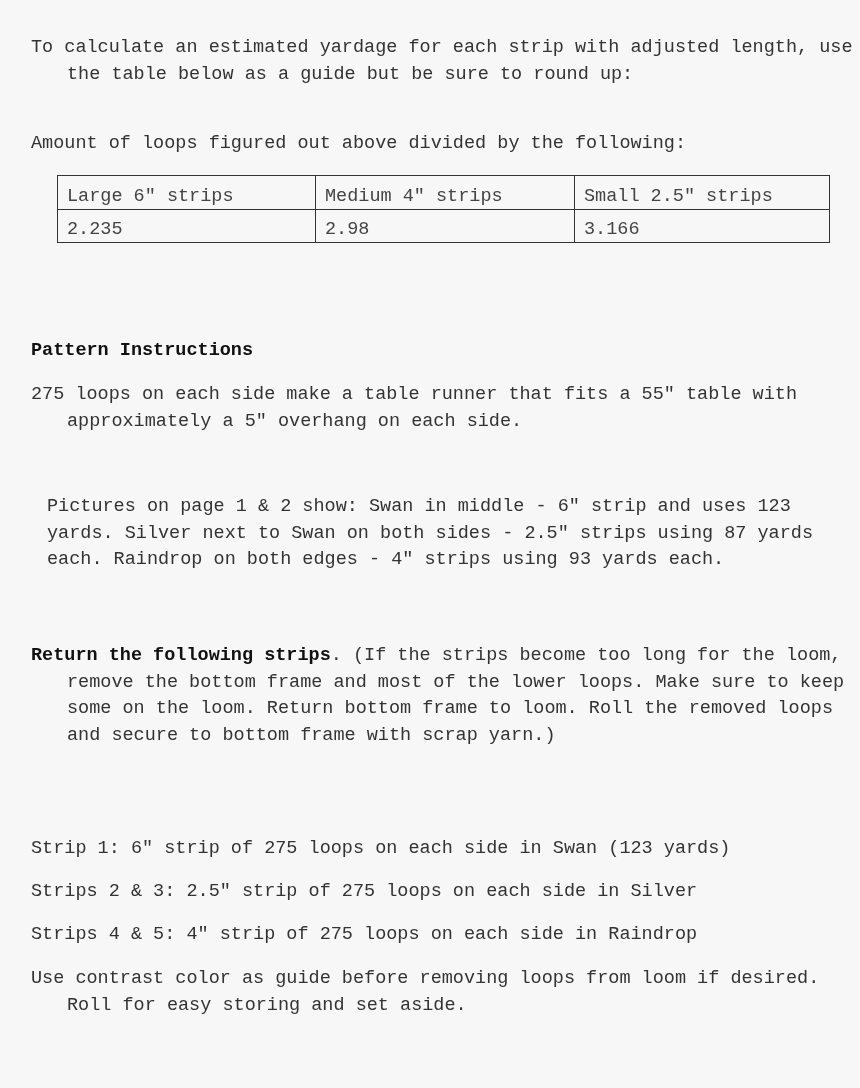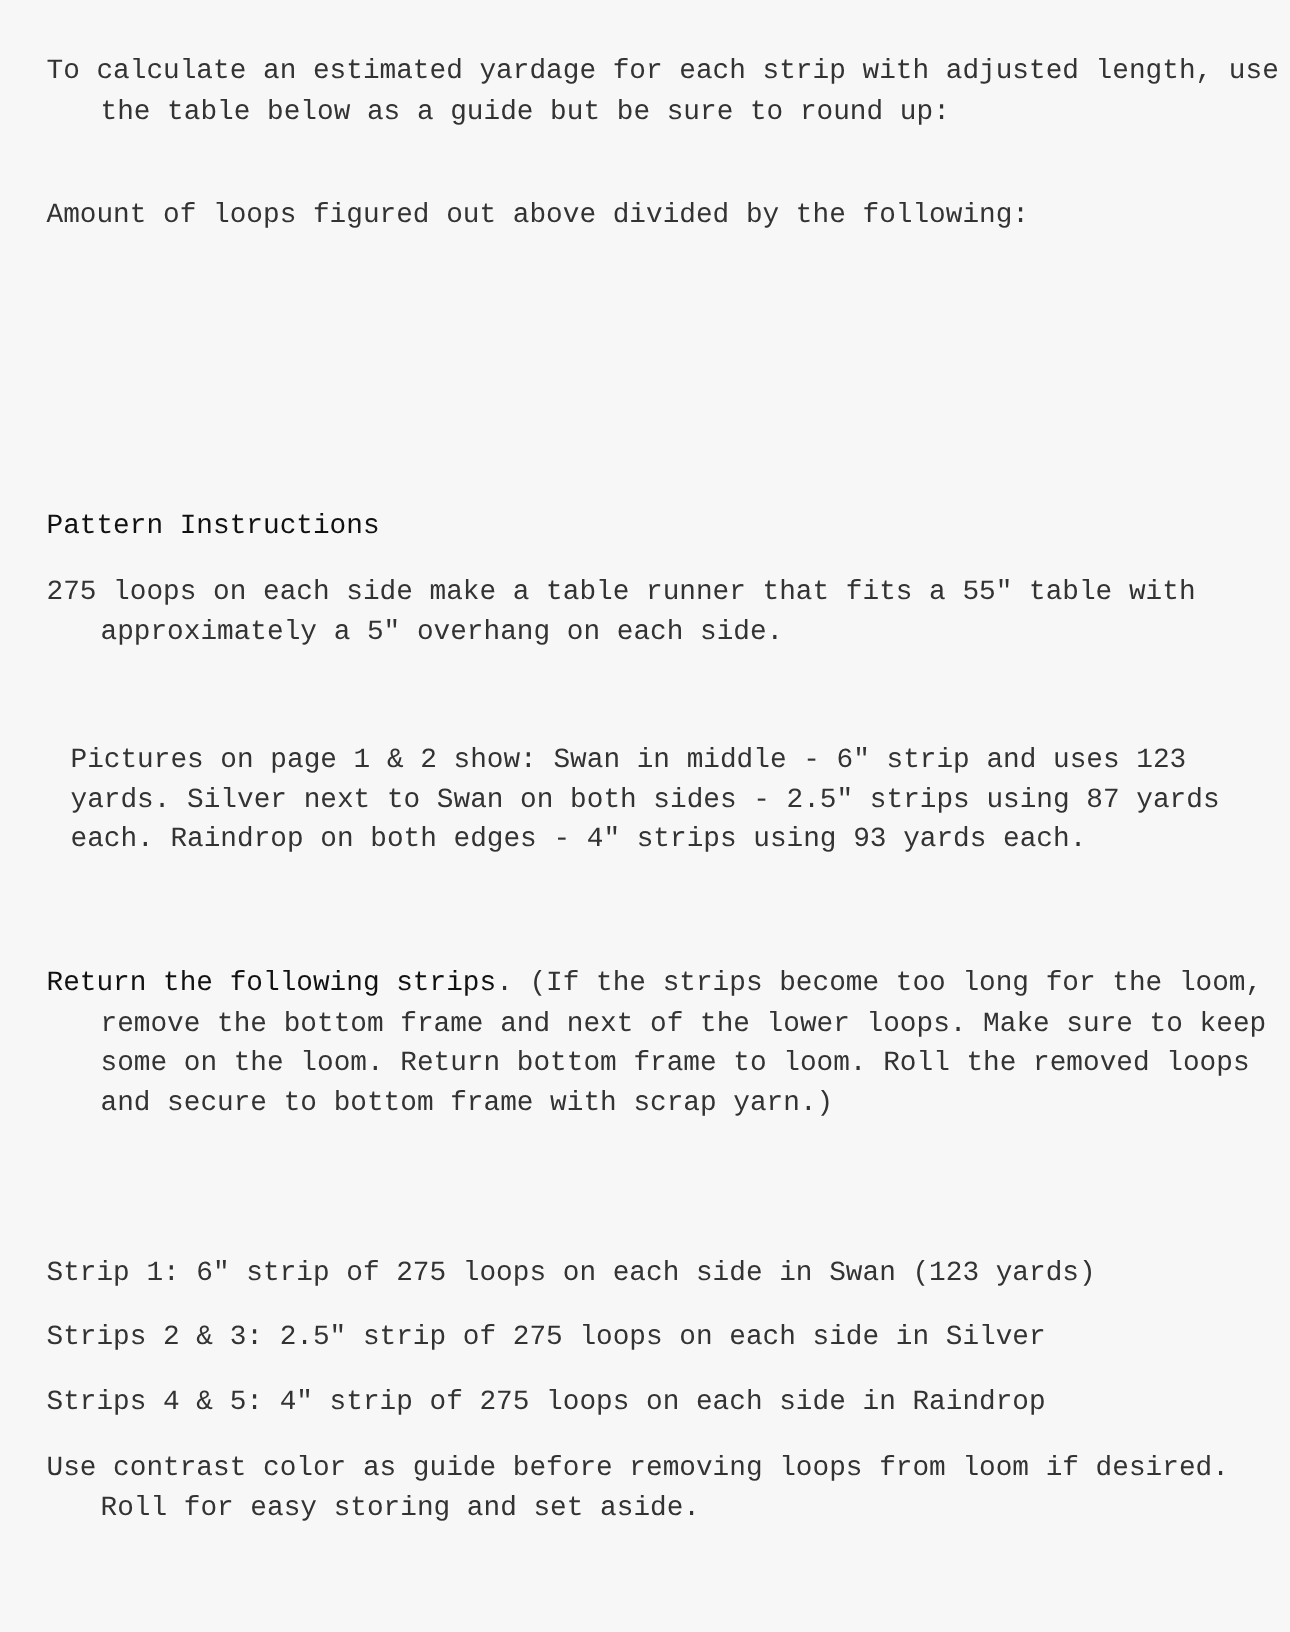--- a/index.html
+++ b/index.html
@@ -27,21 +27,21 @@
     left: 0;
     width: 800px;
     line-height: 26.5px;
     white-space: normal;
   }
   .hang {
     padding-left: 36px;
     text-indent: -36px;
   }
   .bold {
-    font-weight: normal;
+    font-weight: bold;
     color: #111111;
   }
   .intro-p1 { top: 35px; }
   .intro-p2 { top: 131px; }
   table.ratio {
     position: absolute;
     left: 26px;
     top: 175px;
     width: 773px;
     border-collapse: collapse;
@@ -70,28 +70,38 @@
 </head>
 <body>
 
 <div class="page">
 
   <p class="para hang intro-p1" style="margin:0">To calculate an estimated yardage for each strip with adjusted length, use the table below as a guide but be sure to round up:</p>
   <p class="para intro-p2" style="margin:0">Amount of loops figured out above divided by the following:</p>
 
   <table class="ratio">
     <tbody>
+        <tr class="r0">
+      <td class="c0">Large 6″ strips</td>
+      <td class="c1">Medium 4″ strips</td>
+      <td class="c2">Small 2.5″ strips</td>
+    </tr>
+    <tr class="r1">
+      <td>2.235</td>
+      <td>2.98</td>
+      <td>3.166</td>
+    </tr>
   </tbody>
     </table>
 
   <p class="para bold pattern-heading" style="margin:0">Pattern Instructions</p>
   <p class="para hang pattern-p1" style="margin:0">275 loops on each side make a table runner that fits a 55″ table with approximately a 5″ overhang on each side.</p>
   <p class="para pattern-p2" style="margin:16px">Pictures on page 1 &amp; 2 show: Swan in middle - 6″ strip and uses 123 yards. Silver next to Swan on both sides - 2.5″ strips using 87 yards each. Raindrop on both edges - 4″ strips using 93 yards each.</p>
 
-  <p class="para hang create-p" style="margin:0"><span class="bold">Return the following strips</span><span>. (If the strips become too long for the loom, remove the bottom frame and next of the lower loops. Make sure to keep some on the loom. Return bottom frame to loom. Roll the removed loops and secure to bottom frame with scrap yarn.)</span></p>
+  <p class="para hang create-p" style="margin:0"><span class="bold">Return the following strips</span><span>. (If the strips become too long for the loom, remove the bottom frame and most of the lower loops. Make sure to keep some on the loom. Return bottom frame to loom. Roll the removed loops and secure to bottom frame with scrap yarn.)</span></p>
 
   <p class="para strip1" style="margin:0">Strip 1: 6" strip of 275 loops on each side in Swan (123 yards)</p>
   <p class="para strip2" style="margin:0">Strips 2 &amp; 3: 2.5" strip of 275 loops on each side in Silver</p>
   <p class="para strip3" style="margin:0">Strips 4 &amp; 5: 4" strip of 275 loops on each side in Raindrop</p>
 
   <p class="para hang contrast-p" style="margin:0">Use contrast color as guide before removing loops from loom if desired. Roll for easy storing and set aside.</p>
 
 </div>
 
 </body></html>

